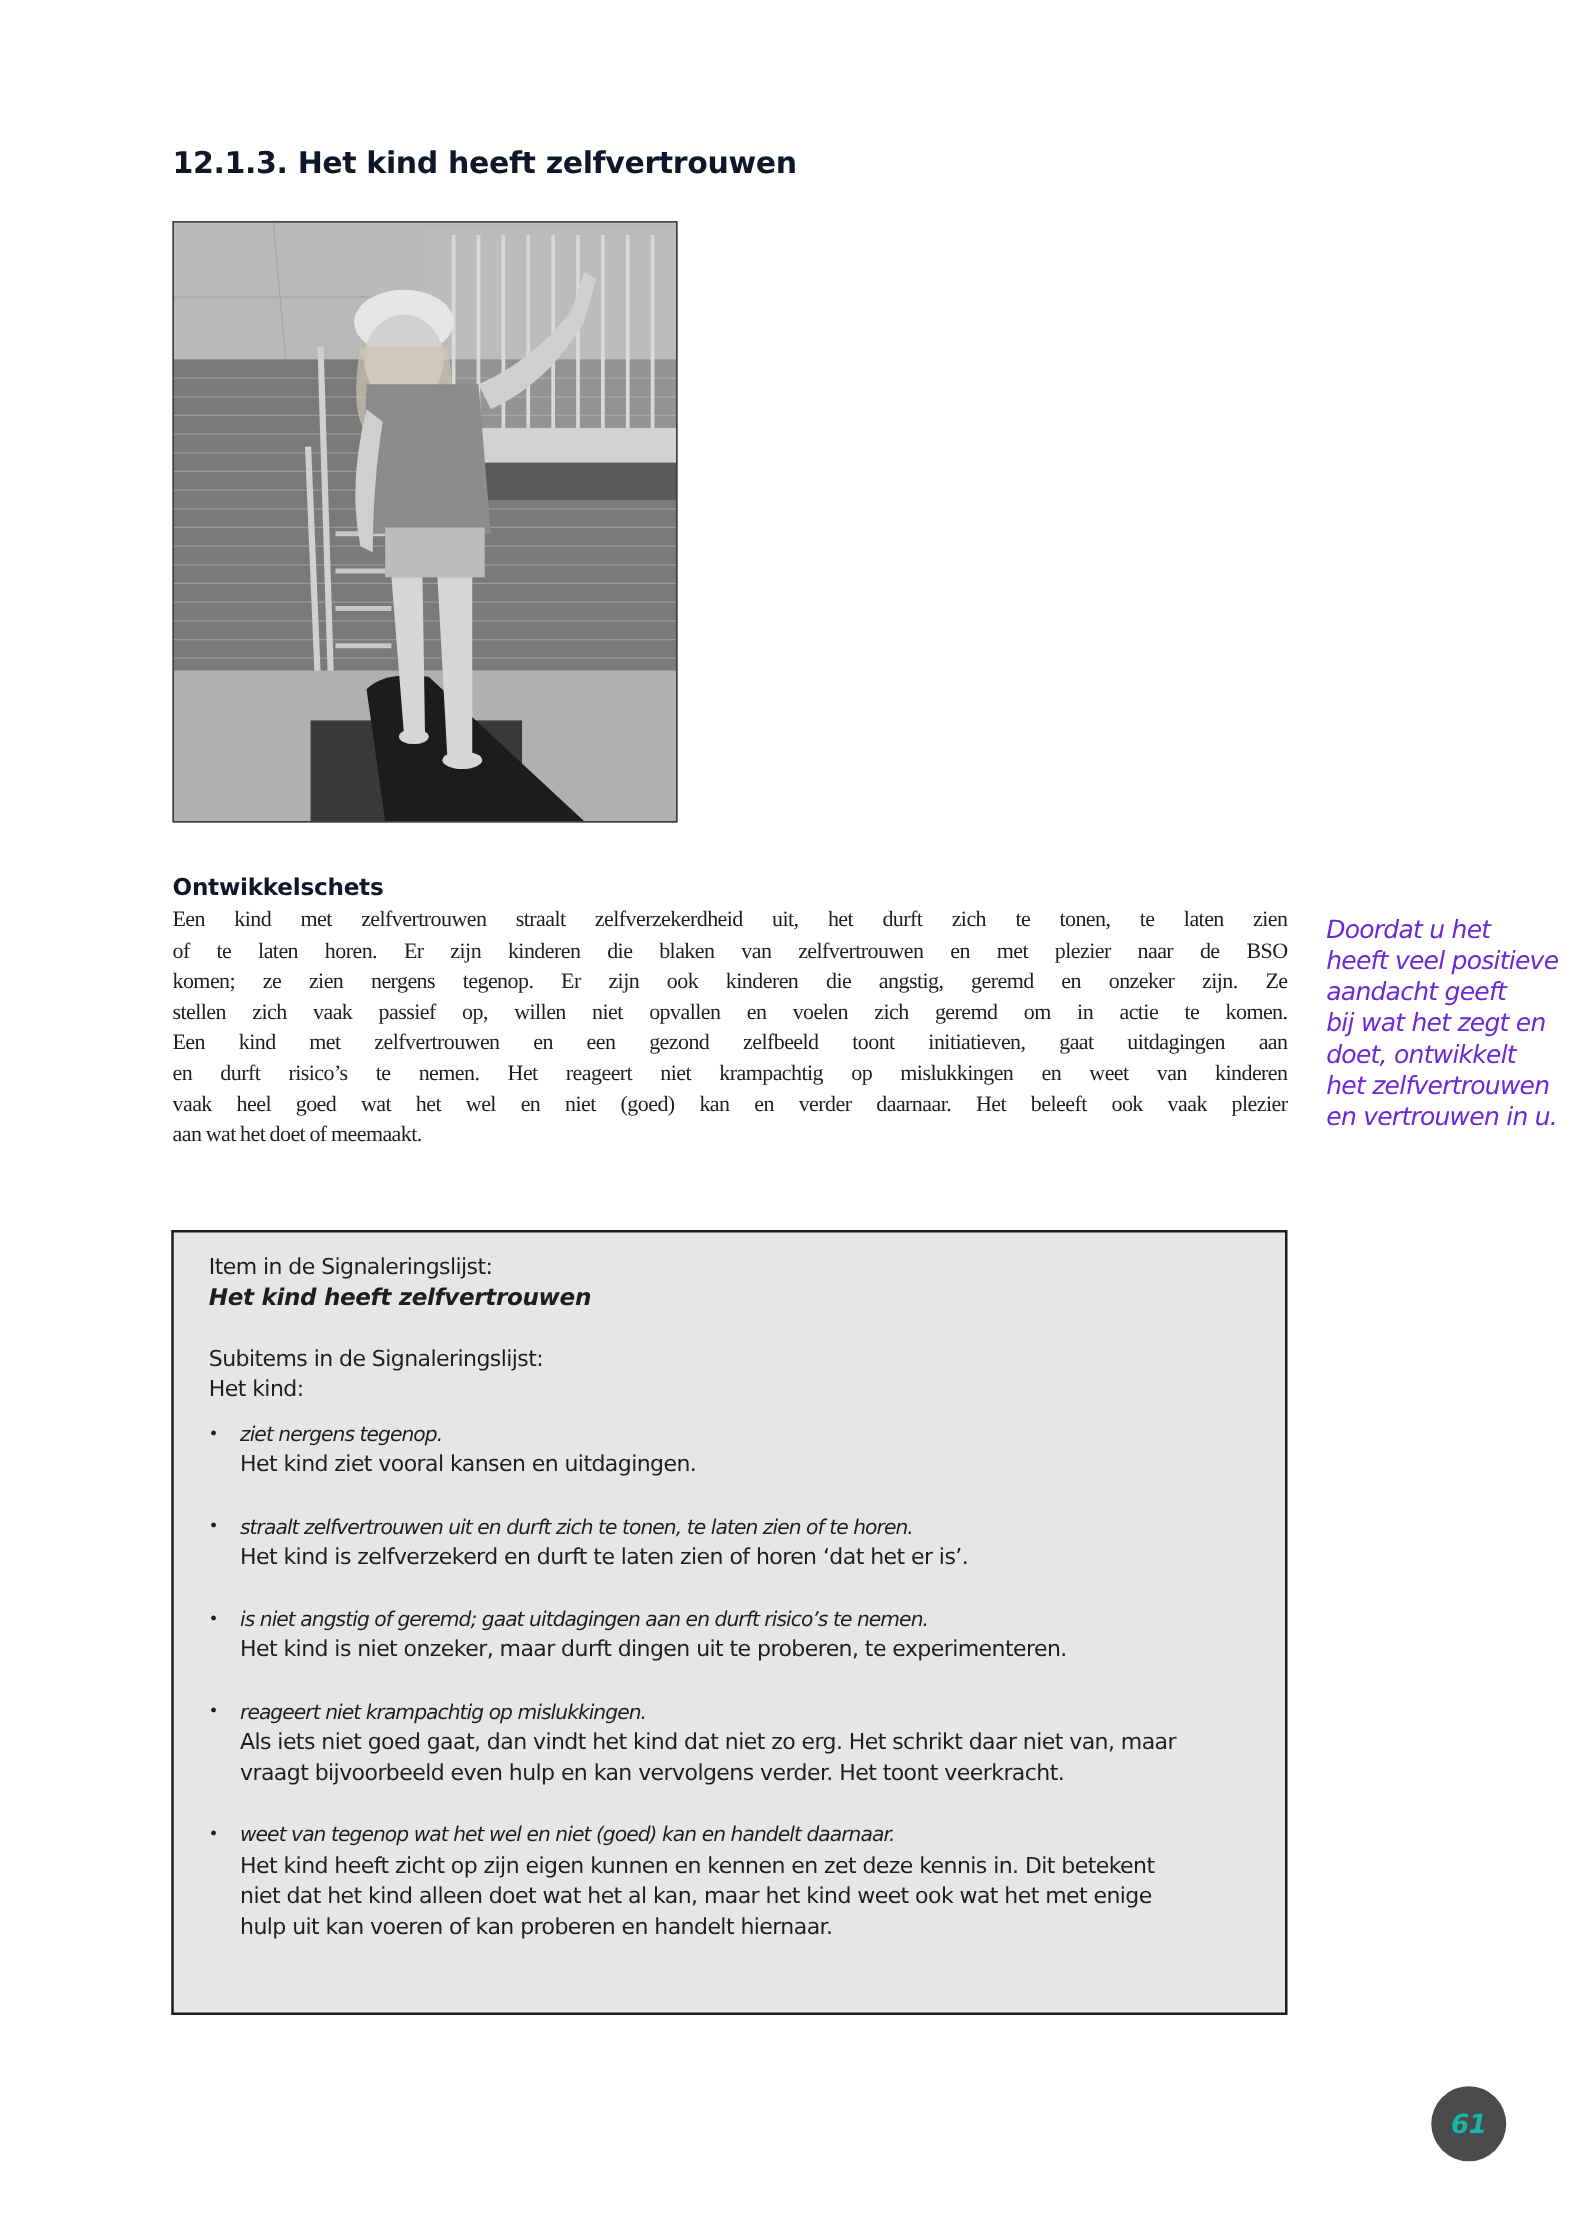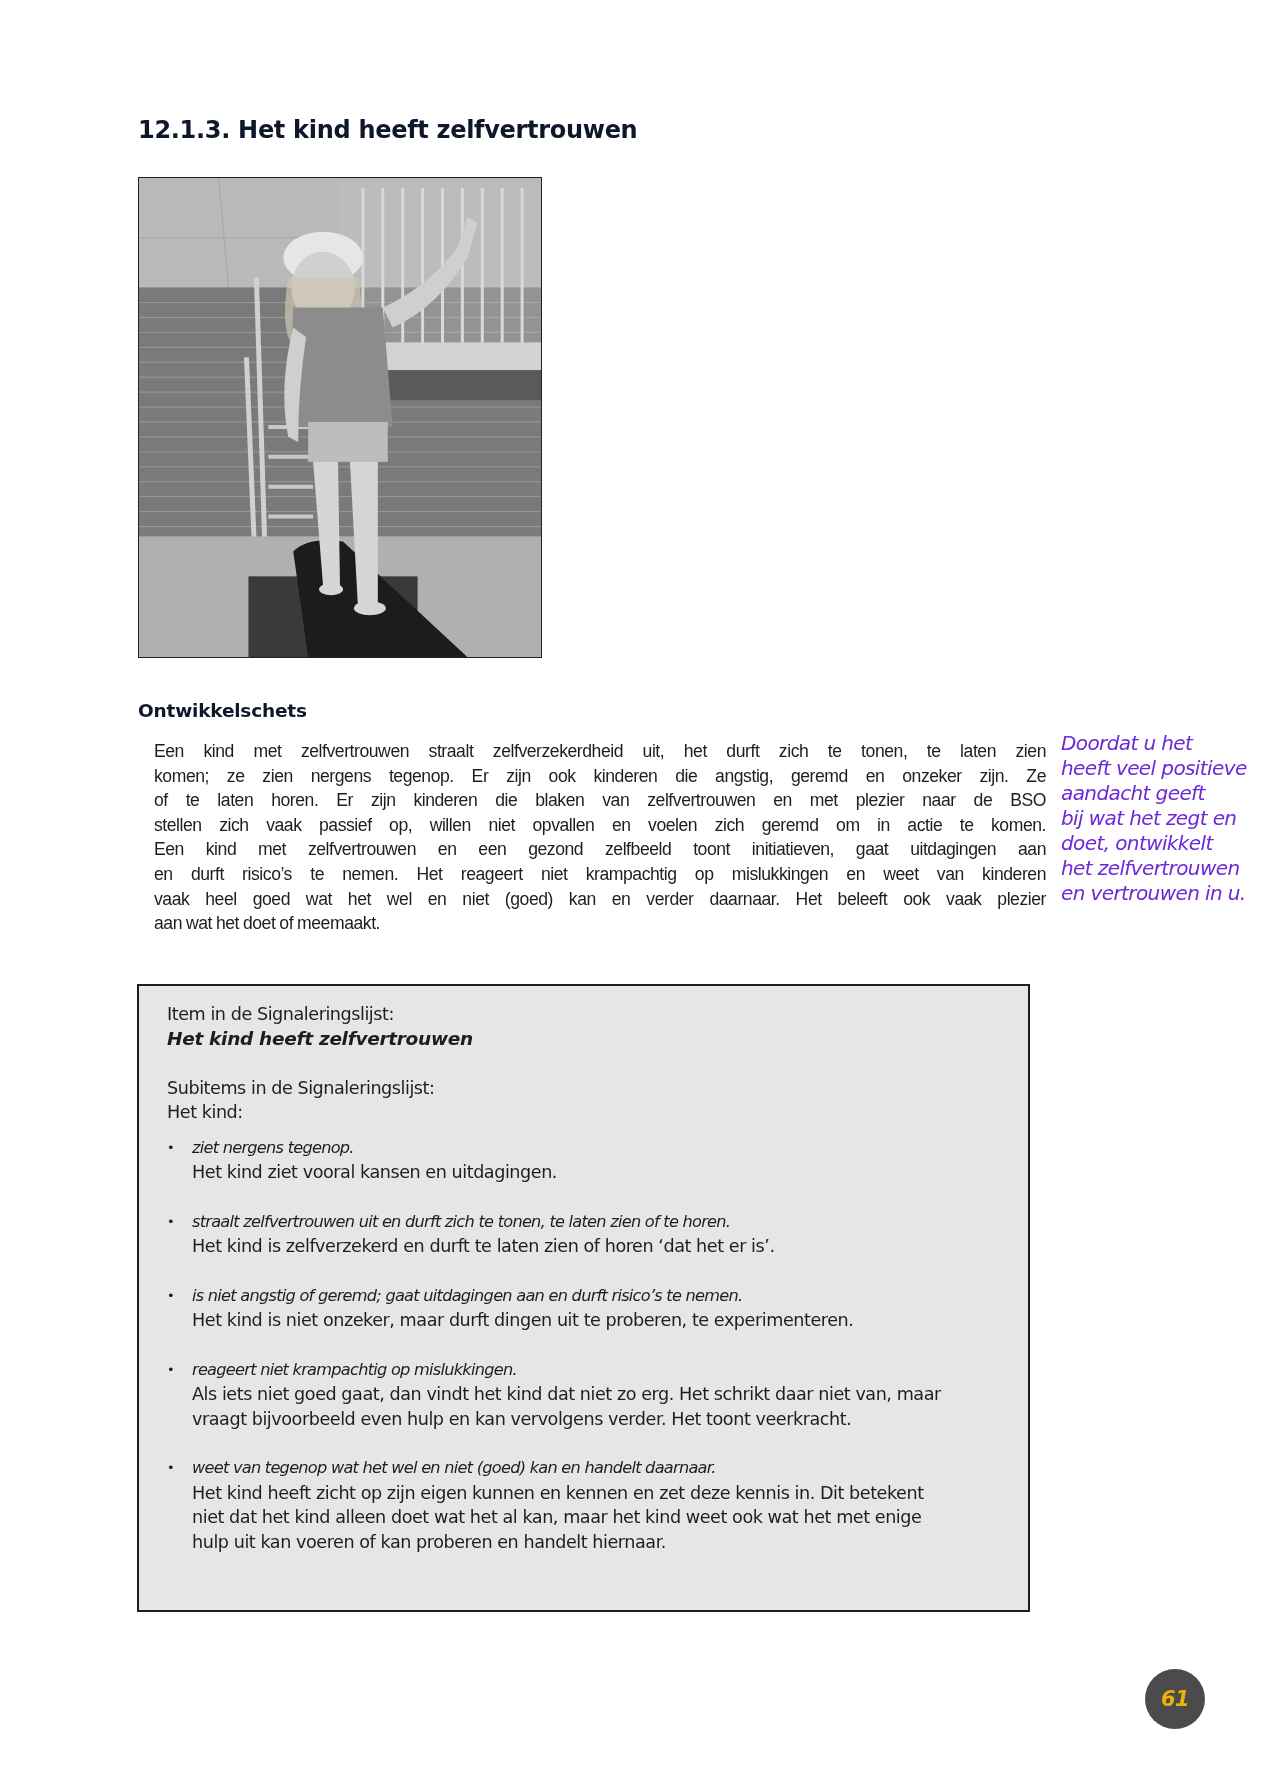--- a/index.html
+++ b/index.html
@@ -49,22 +49,22 @@
       font-weight: bold;
       font-size: 18.5px;
       color: #0f172a;
       letter-spacing: -0.2px;
     }
     .body-text {
       position: absolute;
       left: 138px;
       top: 723px;
       width: 892px;
-      margin: 16px;
-      font-family: Liberation Sans, sans-serif;
+      margin: 0;
+      font-family: Liberation Serif, serif;
       font-size: 17.6px;
       line-height: 24.6px;
       color: #1e1e1e;
       letter-spacing: -0.45px;
       word-spacing: -0.5px;
     }
     .body-text .line {
       display: block;
       white-space: nowrap;
       text-align: justify;
@@ -142,21 +142,21 @@
     .bullet-desc .line { display: block; white-space: nowrap; }
 
     .page-number {
       position: absolute;
       left: 1145px;
       top: 1669px;
       width: 60px;
       height: 60px;
       border-radius: 50%;
       background: #4b4b4b;
-      color: #eab308;
+      color: #14b8a6;
       font-family: "DejaVu Sans", sans-serif;
       font-weight: bold;
       font-style: italic;
       font-size: 21px;
       display: flex;
       align-items: center;
       justify-content: center;
       letter-spacing: -0.5px;
     }
   </style>
@@ -236,22 +236,22 @@
     <path d="M212 285 L240 285 L240 430 L220 430 Z" fill="#d6d6d6"></path>
     <ellipse cx="193" cy="413" rx="12" ry="6" fill="#d6d6d6"></ellipse>
     <ellipse cx="232" cy="432" rx="16" ry="7" fill="#d6d6d6"></ellipse>
   </svg>
 </div>
 
 <h2 class="section-heading">Ontwikkelschets</h2>
 
 <p class="body-text">
   <span class="line">Een kind met zelfvertrouwen straalt zelfverzekerdheid uit, het durft zich te tonen, te laten zien</span>
+  <span class="line">of te laten horen. Er zijn kinderen die blaken van zelfvertrouwen en met plezier naar de BSO</span>
   <span class="line">komen; ze zien nergens tegenop. Er zijn ook kinderen die angstig, geremd en onzeker zijn. Ze</span>
-  <span class="line">of te laten horen. Er zijn kinderen die blaken van zelfvertrouwen en met plezier naar de BSO</span>
   <span class="line">stellen zich vaak passief op, willen niet opvallen en voelen zich geremd om in actie te komen.</span>
   <span class="line">Een kind met zelfvertrouwen en een gezond zelfbeeld toont initiatieven, gaat uitdagingen aan</span>
   <span class="line">en durft risico’s te nemen. Het reageert niet krampachtig op mislukkingen en weet van kinderen</span>
   <span class="line">vaak heel goed wat het wel en niet (goed) kan en verder daarnaar. Het beleeft ook vaak plezier</span>
   <span class="line last">aan wat het doet of meemaakt.</span>
 </p>
 
 <aside class="margin-note">
   <span class="line">Doordat u het</span>
   <span class="line">heeft veel positieve</span>

